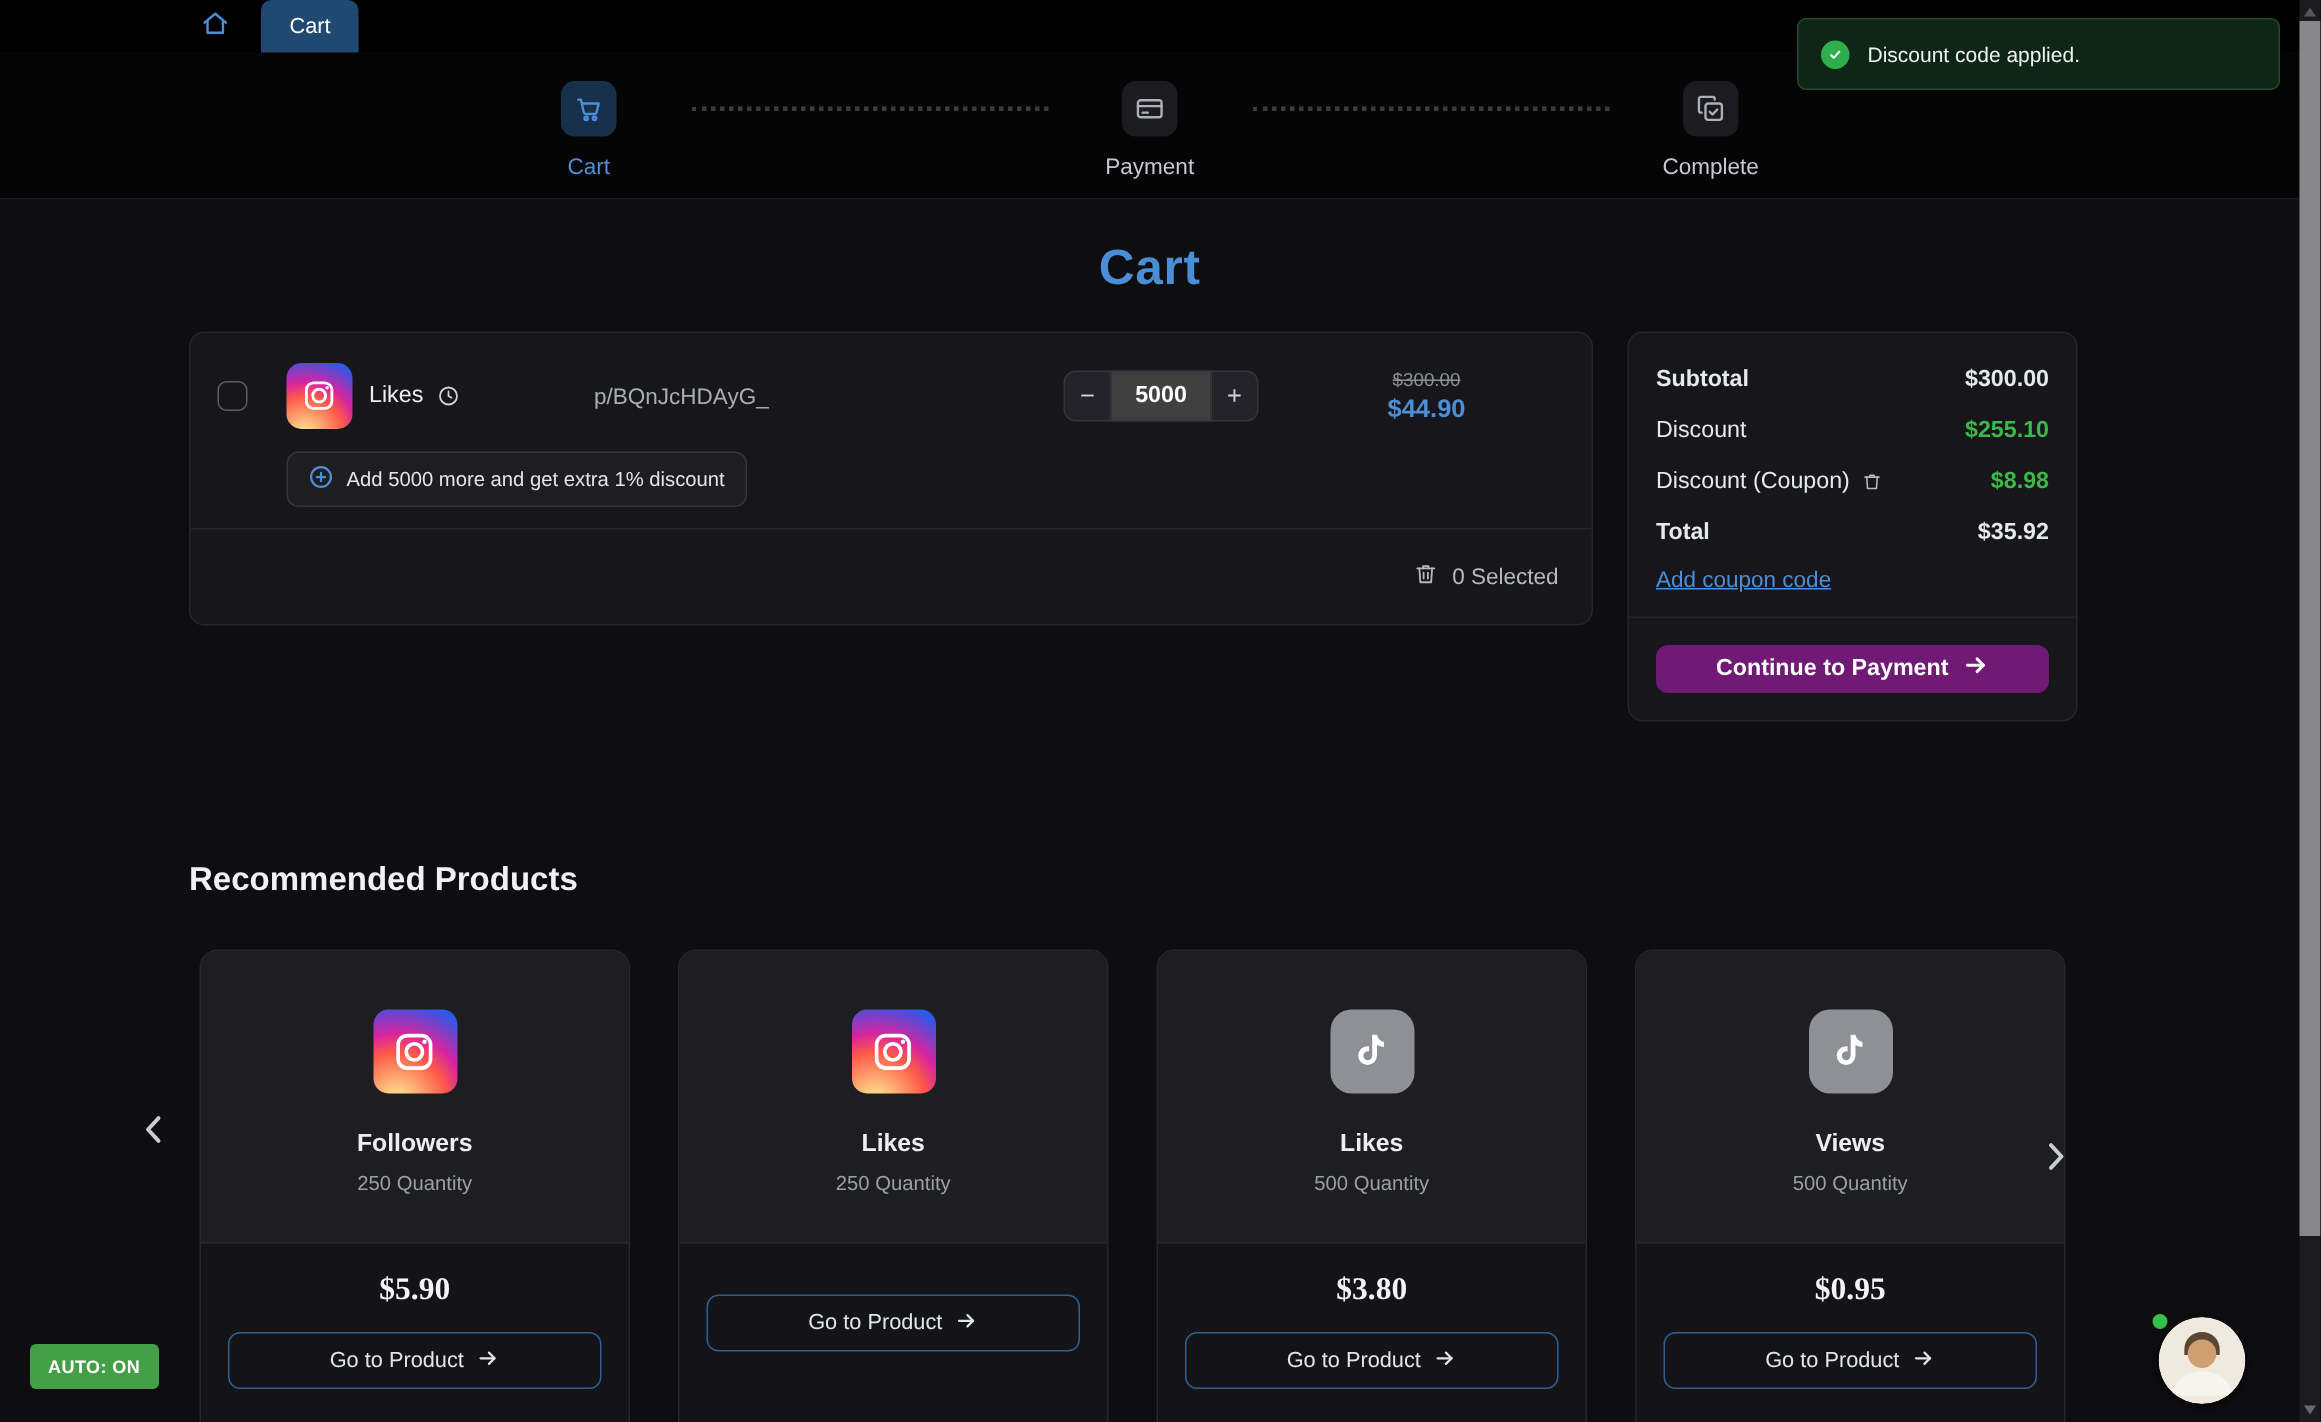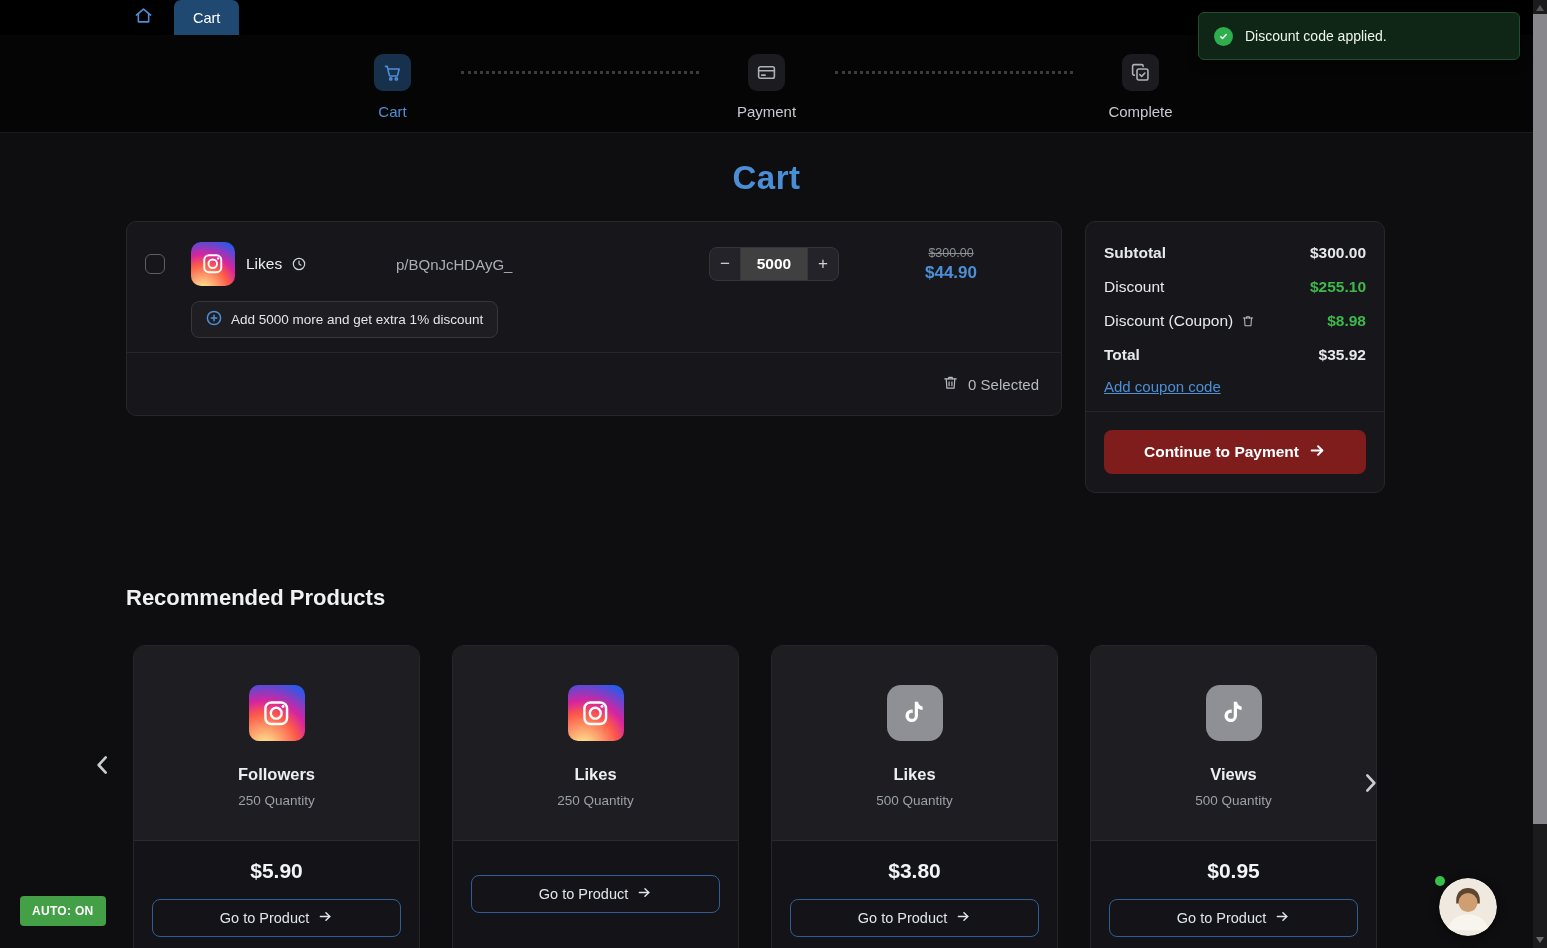--- a/index.html
+++ b/index.html
@@ -71,34 +71,34 @@
   
   .summary-card { width:300px; background:#17171b; border:1px solid #26262b; border-radius:10px; padding:14px 18px 18px; }
   .sum-row { display:flex; justify-content:space-between; align-items:flex-end; padding:8px 0; font-size:15.5px; color:#e6e9ec; }
   .sum-row .lab { display:flex; align-items:center; gap:8px; }
   .sum-row.bold .lab, .sum-row.bold .val { font-weight:700; }
   .val.green { color:#3cb94a; font-weight:700; }
   .sum-trash { color:#b6bac0; cursor:pointer; display:flex; }
   .sum-trash svg { width:14px; height:14px; }
   .coupon-link { display:inline-block; margin:6px 0 12px; color:#4d8fd6; font-size:15px; text-decoration:underline; cursor:pointer; }
   .sum-sep { border-top:1px solid #26262b; margin:4px -18px 0; }
-  .continue-btn { margin-top:18px; width:100%; height:44px; background:#7f1d1d; border:none; border-radius:8px; color:#fff; font-size:15.5px; font-weight:600; font-family:"Liberation Sans",sans-serif; display:flex; align-items:center; justify-content:center; gap:10px; cursor:pointer; }
+  .continue-btn { margin-top:18px; width:100%; height:32px; background:#701a75; border:none; border-radius:8px; color:#fff; font-size:15.5px; font-weight:600; font-family:"Liberation Sans",sans-serif; display:flex; align-items:center; justify-content:center; gap:10px; cursor:pointer; }
   .continue-btn svg { width:17px; height:17px; }
 
   
   .recommended { margin-top:92px; position:relative; }
   .rec-title { font-size:22px; font-weight:700; color:#f0f1f3; }
   .cards-row { display:flex; gap:32px; margin:34px 0 0 7px; }
   .product-card { width:287px; height:334px; background:#141418; border:1px solid #26262b; border-radius:12px; overflow:hidden; display:flex; flex-direction:column; }
   .prod-top { background:#1d1d22; border-bottom:1px solid #2a2a2f; text-align:center; padding:39px 0 32px; }
   .prod-icon { width:56px; height:56px; margin:0 auto; }
   .prod-name { margin-top:24px; font-size:16.5px; font-weight:700; color:#eceef1; }
   .prod-qty { margin-top:9px; font-size:13.5px; color:#9ba0a7; }
   .prod-bottom { padding:18px 18px 16px; text-align:center; }
-  .prod-price { font-size:21px; font-weight:700; color:#f2f4f6; }
+  .prod-price { font-size:21px; font-weight:700; color:#f2f4f6;font-family:Liberation Serif, serif; }
   .goto-btn { margin-top:16px; width:100%; height:38px; background:transparent; border:1px solid #2d5f94; border-radius:8px; color:#dfe5ec; font-size:14.5px; font-family:"Liberation Sans",sans-serif; display:flex; align-items:center; justify-content:center; gap:9px; cursor:pointer; }
   .goto-btn svg { width:15px; height:15px; }
   .carousel-btn { position:absolute; background:none; border:none; color:#c9cdd3; cursor:pointer; padding:4px; }
   .carousel-btn svg { width:26px; height:32px; }
   .carousel-left { left:-40px; top:160px; }
   .carousel-right { right:-2px; top:178px; }
 
   
   .auto-badge { position:absolute; left:20px; bottom:22px; background:#43a047; color:#fff; font-size:12px; font-weight:700; padding:8px 12px; border-radius:4px; letter-spacing:.3px; z-index:20; }
   .chat-avatar { position:absolute; right:36px; bottom:12px; width:58px; height:58px; border-radius:50%; overflow:hidden; box-shadow:0 2px 8px rgba(0,0,0,.6); cursor:pointer; z-index:20; }

